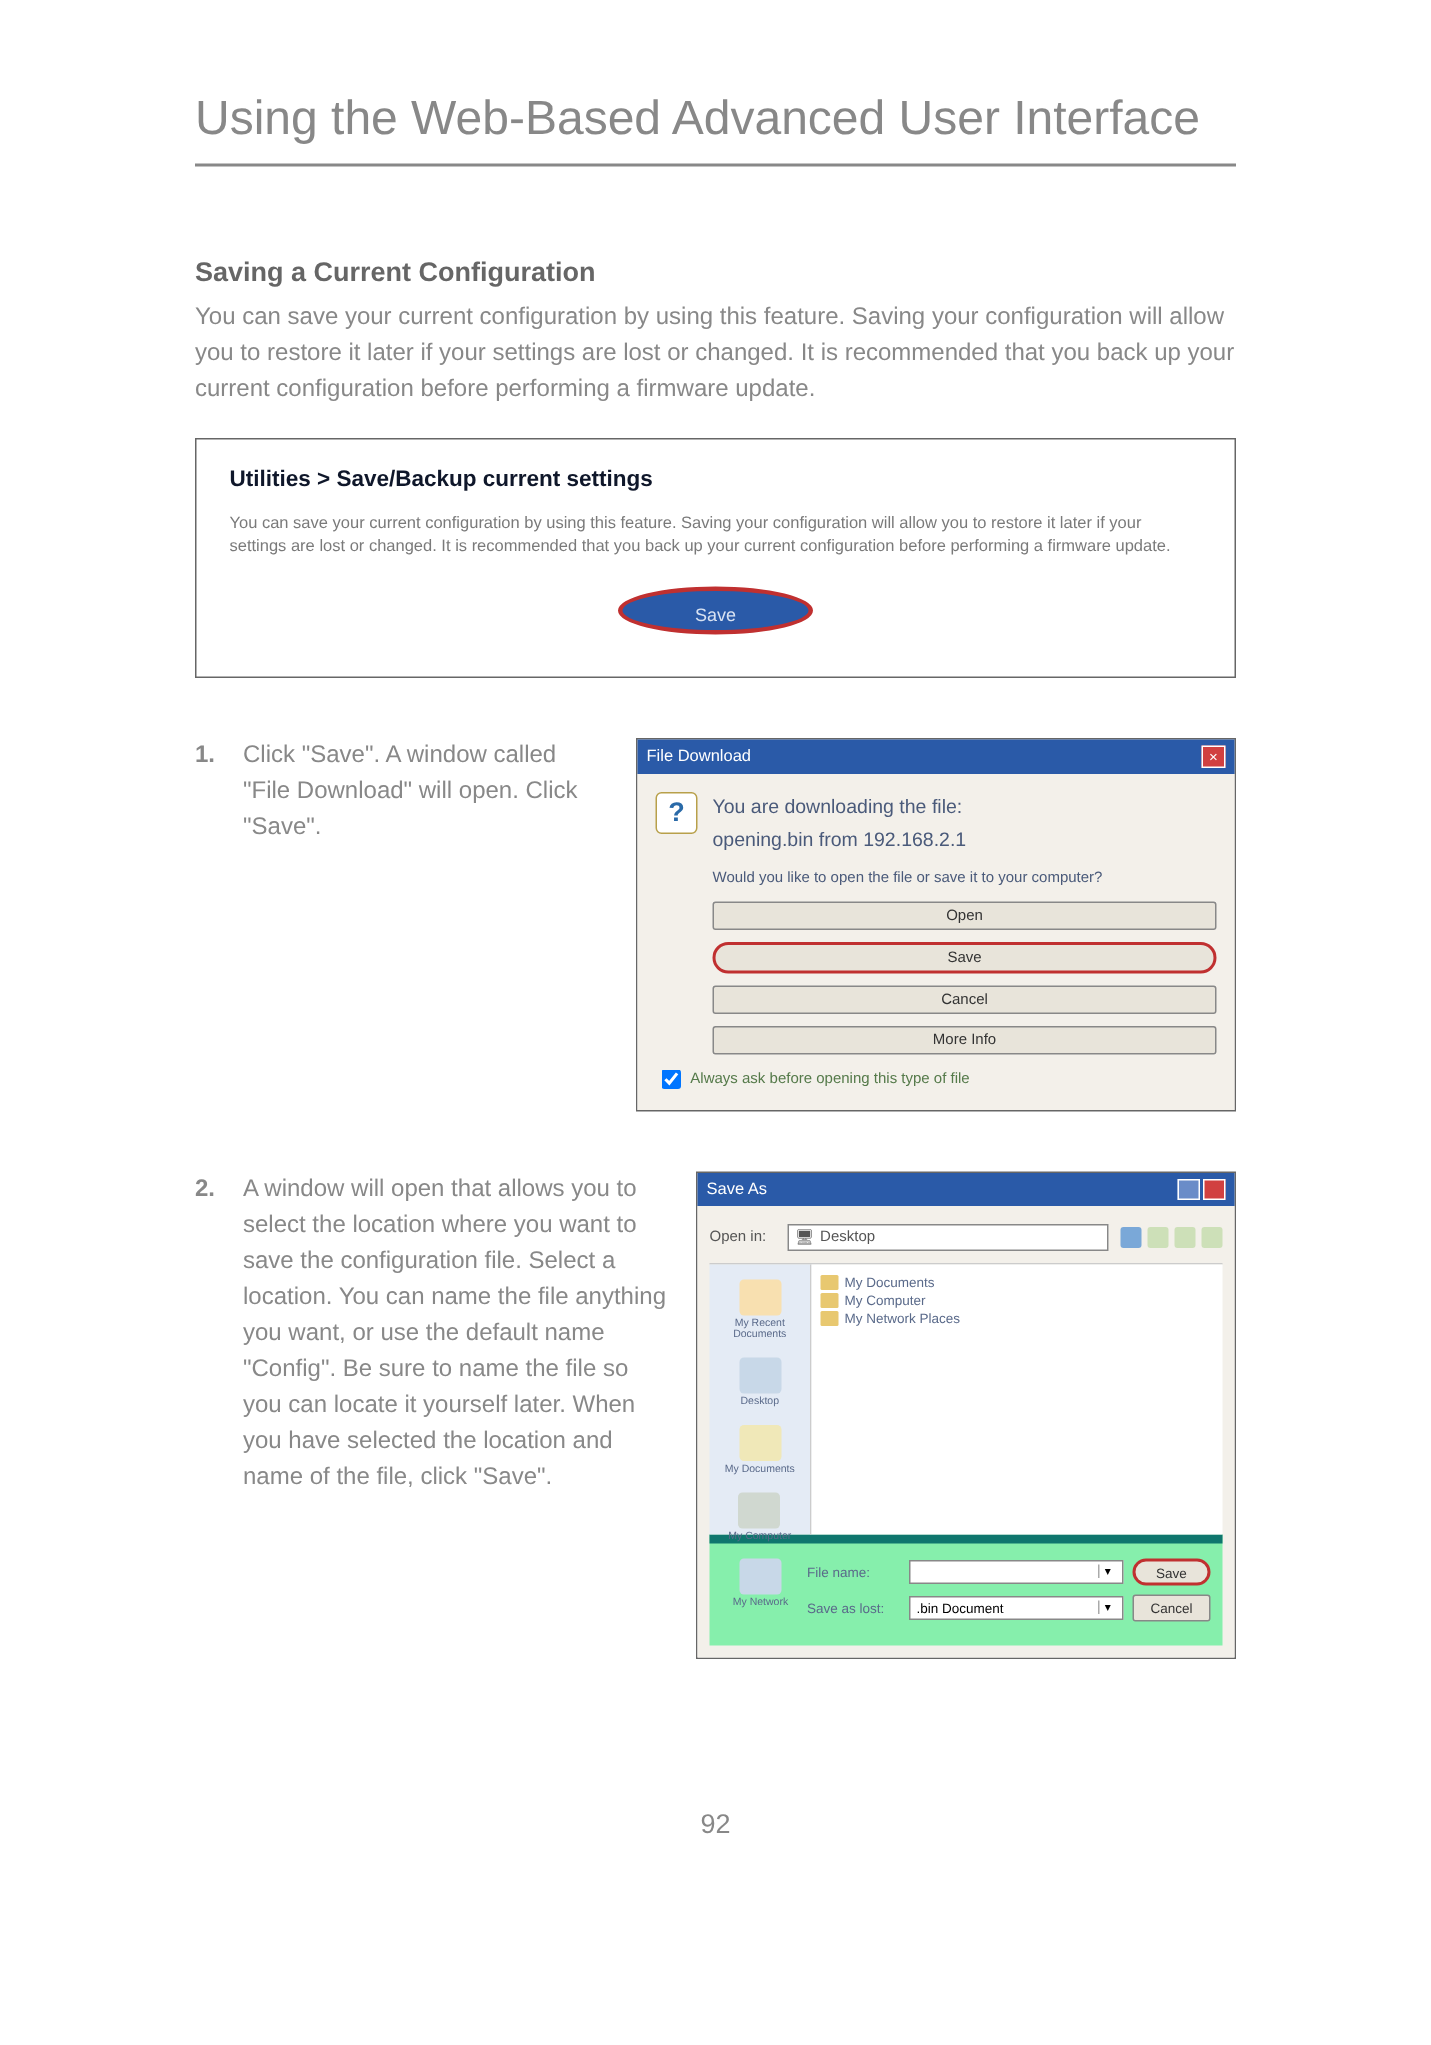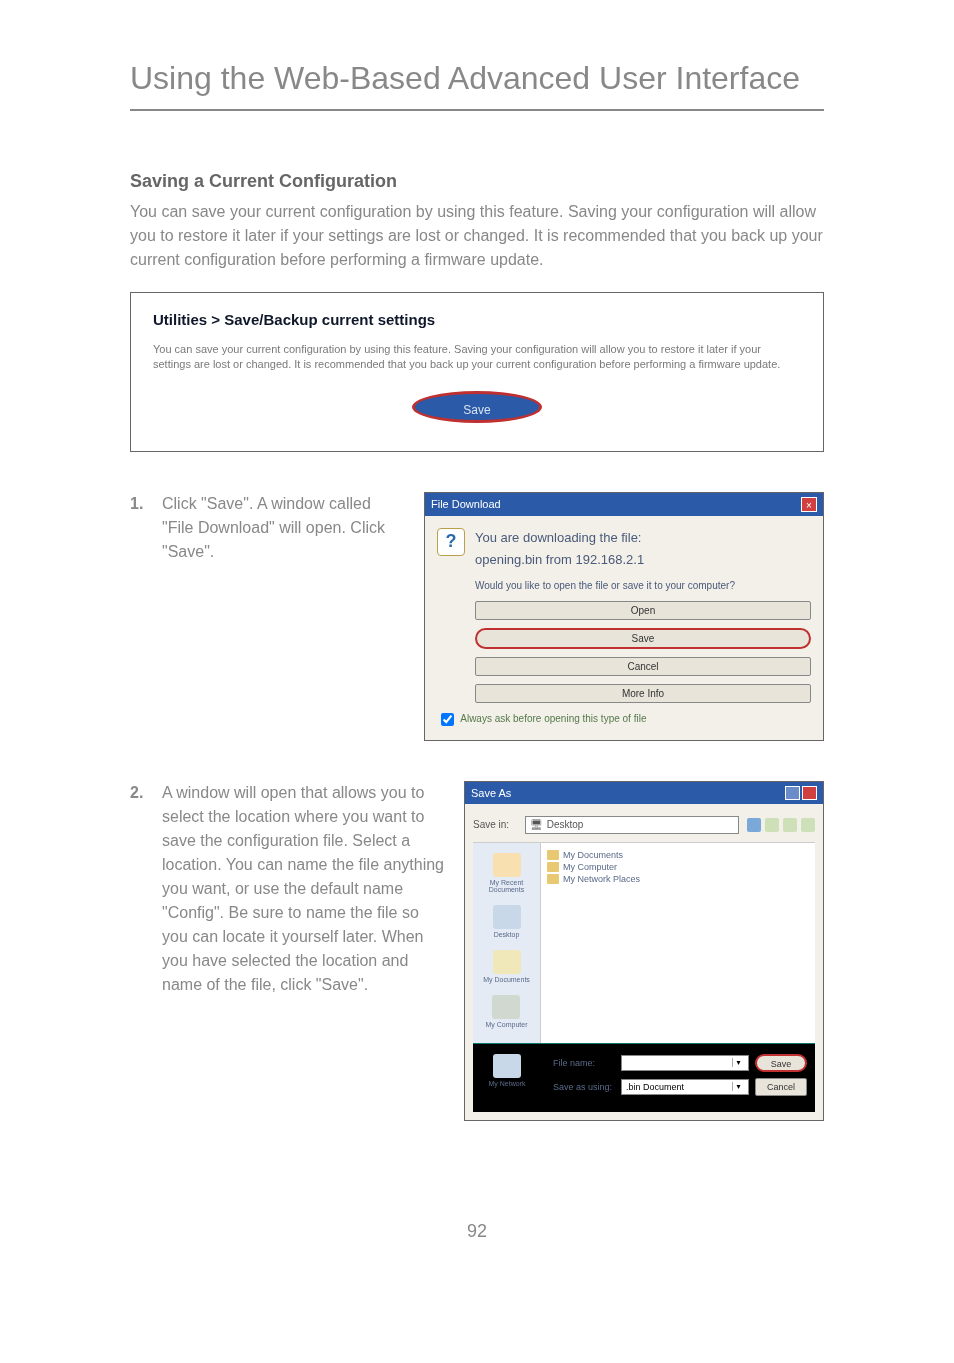--- a/index.html
+++ b/index.html
@@ -229,21 +229,21 @@
     }
     .tb-ico {
       width: 14px;
       height: 14px;
       background: #cde0b8;
       border-radius: 2px;
     }
     .tb-ico.blue { background: #7aa8d8; }
     .dlg2-content {
       display: flex;
-      height: 200px;
+      height: 180px;
     }
     .sidebar {
       width: 68px;
       background: #e4ebf5;
       border-right: 1px solid #ccc;
       display: flex;
       flex-direction: column;
       align-items: center;
       padding-top: 6px;
       gap: 4px;
@@ -277,25 +277,25 @@
       gap: 4px;
       padding: 1px 0;
     }
     .folder-ico {
       width: 12px;
       height: 10px;
       background: #e8c870;
       border-radius: 1px;
     }
     .dlg2-bottom {
-      background: #000000;
+      background: #86efac;
       display: flex;
       padding: 10px 8px;
-      gap: 20px;
-      border-top: 1px solid #0f766e;
+      gap: 5px;
+      border-top: 6px solid #0f766e;
     }
     .bottom-left-ico {
       width: 52px;
       text-align: center;
       font-size: 7px;
       color: #5a6a8a;
     }
     .bottom-form {
       flex: 1;
     }
@@ -404,21 +404,21 @@
   <div class="dialog2">
     <div class="dlg2-titlebar">
       <span>Save As</span>
       <div class="dlg2-close-group">
         <div class="cb"></div>
         <div class="cb x"></div>
       </div>
     </div>
     <div class="dlg2-body">
       <div class="dlg2-toolbar">
-        <span class="lbl">Save in:</span>
+        <span class="lbl">Open in:</span>
         <div class="combo">
           <span>🖥</span>
           <span>Desktop</span>
         </div>
         <div class="tb-icons">
           <div class="tb-ico blue"></div>
           <div class="tb-ico"></div>
           <div class="tb-ico"></div>
           <div class="tb-ico"></div>
         </div>
@@ -465,21 +465,21 @@
         <div class="bottom-form">
           <div class="form-row">
             <span class="fl">File name:</span>
             <div class="fi">
                 <span></span>
                 <span class="dd">▾</span>
               </div>
             <div class="form-btn red-ellipse" style="border-radius:10px;border-width:2px;">Save</div>
           </div>
           <div class="form-row">
-            <span class="fl">Save as using:</span>
+            <span class="fl">Save as lost:</span>
             <div class="fi">
                 <span>.bin Document</span>
                 <span class="dd">▾</span>
               </div>
             <div class="form-btn">Cancel</div>
           </div>
         </div>
       </div>
     </div>
   </div>

